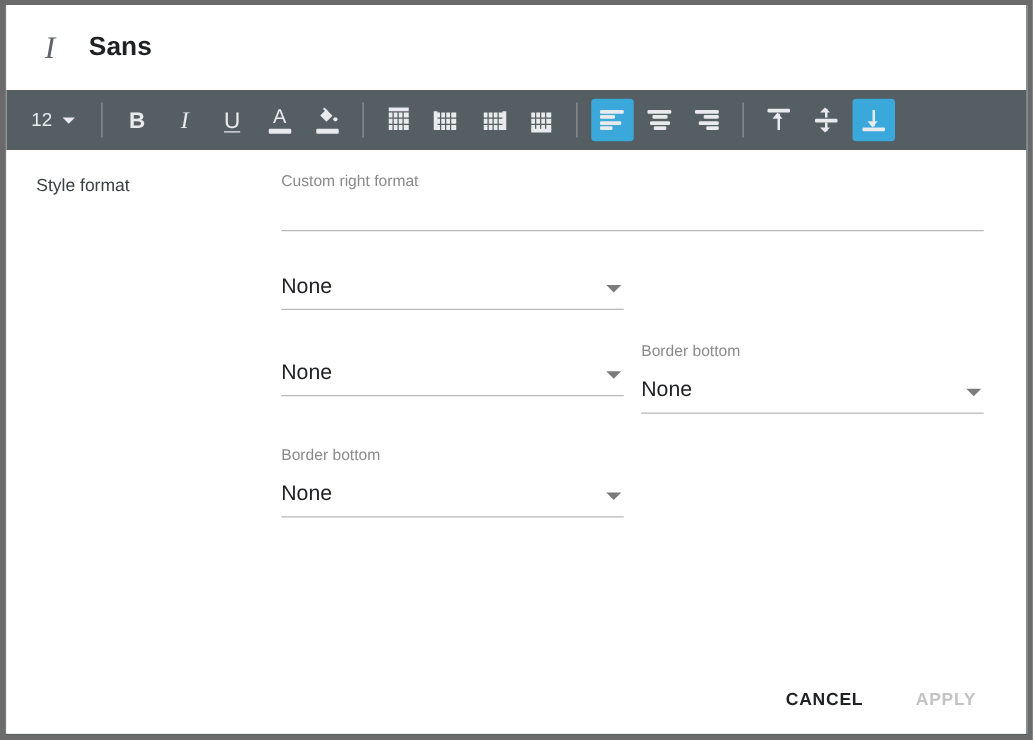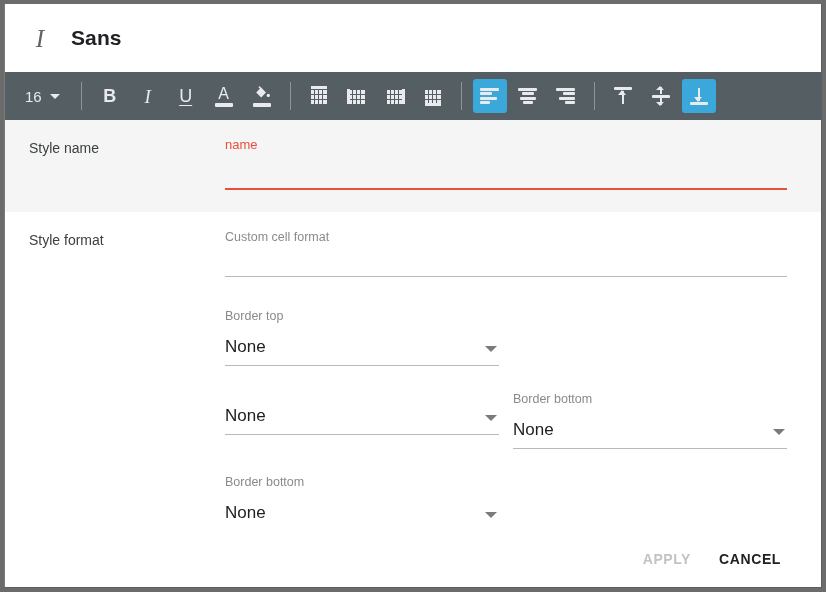--- a/index.html
+++ b/index.html
@@ -289,21 +289,21 @@
 
     <div class="dialog-header">
       <div class="header-icon">I</div>
       <div class="header-title">Sans</div>
     </div>
 
     <div class="toolbar">
 
 
       <div class="tb-select tb-size">
-        <span>16</span>
+        <span>12</span>
         <span class="caret"></span>
       </div>
 
       <div class="tb-sep"></div>
 
       <div class="tb-btn">
         <span class="lbl b">B</span>
       </div>
       <div class="tb-btn">
         <span class="lbl i">I</span>
@@ -456,45 +456,33 @@
         <span class="valg va-bot">
           <span class="hbar"></span>
             <span class="stem"></span>
             <span class="head"></span>
         </span>
       </div>
     </div>
 
     <div class="dialog-body">
 
-      <div class="section shaded">
-        <div class="section-label">Style name</div>
-        <div class="section-fields">
-          <div class="field namefield">
-            <div class="flabel err">name</div>
-            <div class="fvalue"></div>
-            <div class="fspacer"></div>
-            <div class="fline err"></div>
-          </div>
-        </div>
-      </div>
 
       <div class="section">
         <div class="section-label">Style format</div>
         <div class="section-fields">
 
           <div class="field ccf">
-            <div class="flabel">Custom cell format</div>
+            <div class="flabel">Custom right format</div>
             <div class="fvalue"></div>
             <div class="fspacer"></div>
             <div class="fline"></div>
           </div>
 
           <div class="field sel-field mb26">
-            <div class="flabel">Border top</div>
             <div class="sel-wrap">
               <div class="fvalue">None</div>
               <span class="arrow"></span>
             </div>
             <div class="fline"></div>
           </div>
 
           <div class="sel-row">
             <div class="field sel-field">
               <div class="sel-wrap">
@@ -521,18 +509,18 @@
               <span class="arrow"></span>
             </div>
             <div class="fline"></div>
           </div>
 
         </div>
       </div>
     </div>
 
     <div class="dialog-footer">
+      <button class="ft-btn primary">CANCEL</button>
       <button class="ft-btn disabled">APPLY</button>
-      <button class="ft-btn primary">CANCEL</button>
     </div>
 
   </div>
 </div>
 
 </body></html>

